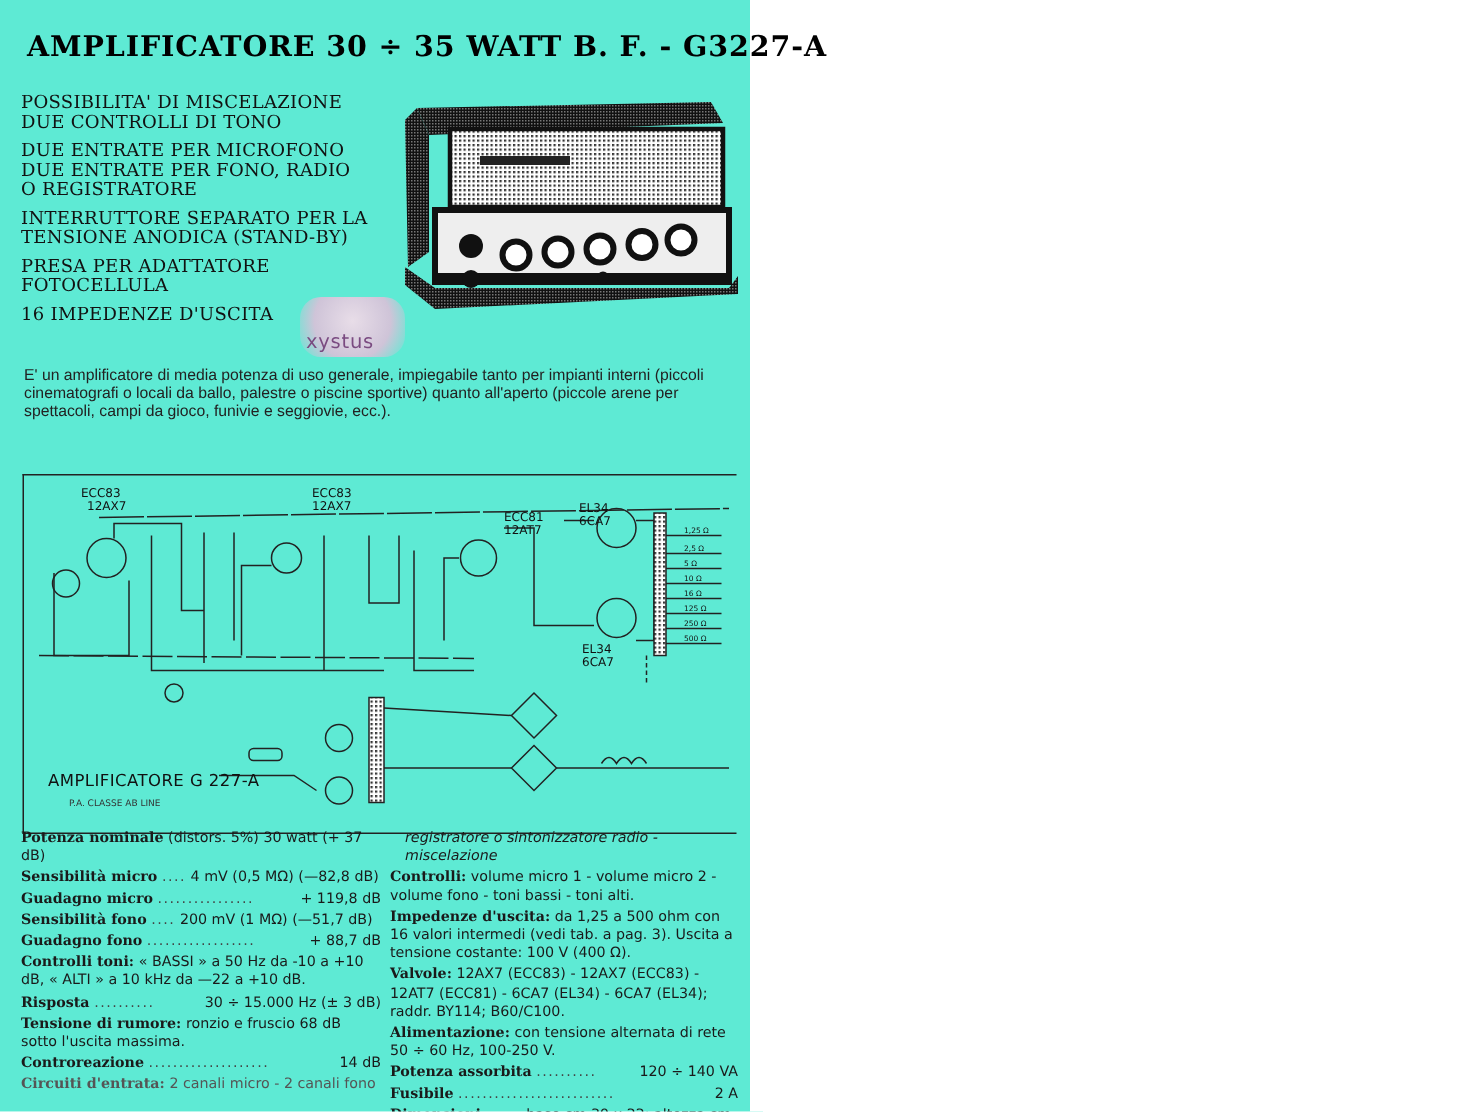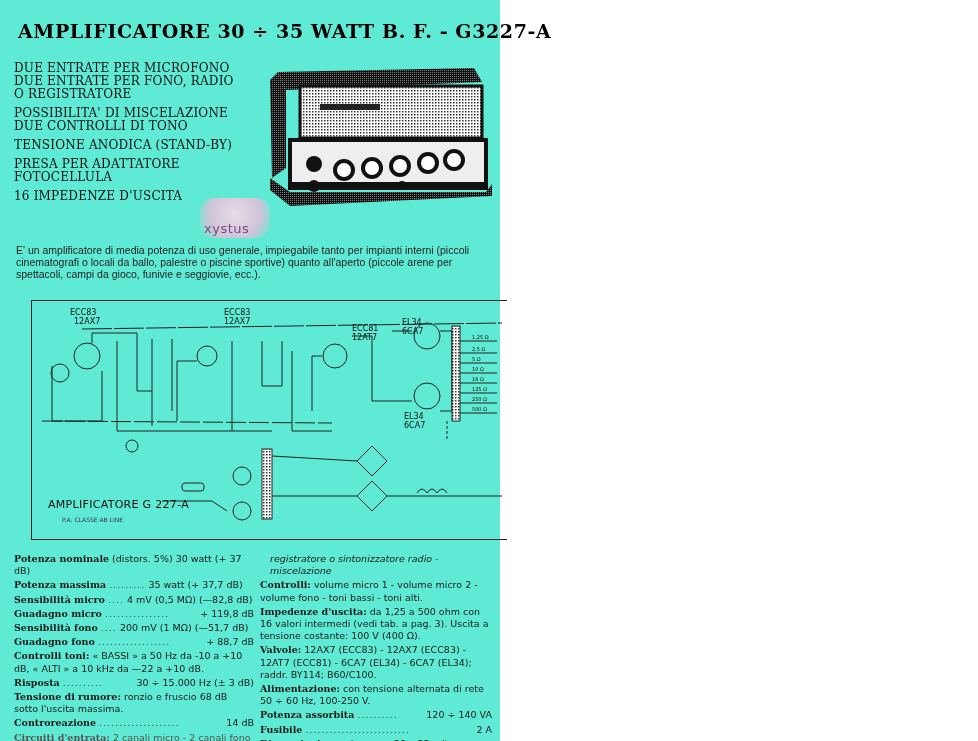--- a/index.html
+++ b/index.html
@@ -12,22 +12,22 @@
   .feature { font-family:"DejaVu Serif", serif; font-size:12px; line-height:13px;
              margin-bottom:6px; text-transform:uppercase; letter-spacing:0.2px; }
   .feature span { display:block; }
   .photo { position:absolute; left:264px; top:60px; width:228px; height:152px; }
   .watermark { position:absolute; left:200px; top:198px; width:70px; height:40px;
                border-radius:14px; background:radial-gradient(circle at 50% 40%, #e8dde8 0%, #cfc4d8 60%, rgba(255,255,255,0) 100%); }
   .watermark span { position:absolute; bottom:2px; left:4px; font-family:"DejaVu Sans", sans-serif;
                     font-size:13px; color:#7a4a80; letter-spacing:0.5px; }
   .intro { position:absolute; left:16px; top:244px; width:480px; font-family:Liberation Sans, sans-serif;
            font-size:10.5px; line-height:12px; color:#222; }
-  .schematic { position:absolute; left:15px; top:300px; width:475px; height:238px;
-               border:1px solid #222; border-right:none;margin-left:16px; }
+  .schematic { position:absolute; left:15px; top:316px; width:475px; height:238px;
+               border:1px solid #222; border-right:none; }
   .schematic svg { position:absolute; left:0; top:0; }
   .sch-caption { position:absolute; left:16px; bottom:28px; font-family:"DejaVu Sans", sans-serif;
                  font-size:11px; letter-spacing:0.3px; }
   .sch-sub { position:absolute; left:30px; bottom:16px; font-family:"DejaVu Sans", sans-serif; font-size:6px; color:#333; }
   .specs { position:absolute; top:553px; width:240px; font-family:"DejaVu Sans", sans-serif;
            font-size:9.5px; line-height:12.2px; color:#1a1a1a; }
   .specs.left { left:14px; }
   .specs.right { left:260px; width:232px; }
   .spec { margin-bottom:2px; }
   .spec b { font-family:"DejaVu Serif", serif; font-weight:bold; }
@@ -39,29 +39,30 @@
 </style>
 </head>
 <body>
 
 <div class="page">
 
   <div class="title">AMPLIFICATORE 30 ÷ 35 WATT B. F. - G3227-A</div>
 
   <div class="features">
     <div class="feature">
+      <span>POSSIBILITA' DI MISCELAZIONE</span>
+      <span>DUE CONTROLLI DI TONO</span>
+    </div>
+    <div class="feature">
       <span>DUE ENTRATE PER MICROFONO</span>
       <span>DUE ENTRATE PER FONO, RADIO</span>
       <span>O REGISTRATORE</span>
     </div>
     <div class="feature">
-      <span>POSSIBILITA' DI MISCELAZIONE</span>
-      <span>DUE CONTROLLI DI TONO</span>
-    </div>
-    <div class="feature">
+      <span>INTERRUTTORE SEPARATO PER LA</span>
       <span>TENSIONE ANODICA (STAND-BY)</span>
     </div>
     <div class="feature">
       <span>PRESA PER ADATTATORE</span>
       <span>FOTOCELLULA</span>
     </div>
     <div class="feature">
       <span>16 IMPEDENZE D'USCITA</span>
     </div>
   </div>
@@ -182,21 +183,20 @@
         <text x="440" y="100">250 Ω</text>
         <text x="440" y="110">500 Ω</text>
       </g>
     </svg>
     <div class="sch-caption">AMPLIFICATORE G 227-A</div>
     <div class="sch-sub">P.A. CLASSE AB LINE</div>
   </div>
 
   <div class="specs left">
     <div class="spec"><b>Potenza nominale</b> <span>(distors. 5%) 30 watt (+ 37 dB)</span></div>
-    <div class="spec"><b>Potenza massima</b> <span class="dots">.........</span> <span>35 watt (+ 37,7 dB)</span></div>
     <div class="spec"><b>Sensibilità micro</b> <span class="dots">....</span> <span>4 mV (0,5 MΩ) (—82,8 dB)</span></div>
     <div class="spec"><b>Guadagno micro</b> <span class="dots">................</span> <span class="val">+ 119,8 dB</span></div>
     <div class="spec"><b>Sensibilità fono</b> <span class="dots">....</span> <span>200 mV (1 MΩ) (—51,7 dB)</span></div>
     <div class="spec"><b>Guadagno fono</b> <span class="dots">..................</span> <span class="val">+ 88,7 dB</span></div>
     <div class="spec"><b>Controlli toni:</b> <span>« BASSI » a 50 Hz da -10 a +10 dB, « ALTI » a 10 kHz da —22 a +10 dB.</span></div>
     <div class="spec"><b>Risposta</b> <span class="dots">..........</span> <span class="val">30 ÷ 15.000 Hz (± 3 dB)</span></div>
     <div class="spec"><b>Tensione di rumore:</b> <span>ronzio e fruscio 68 dB sotto l'uscita massima.</span></div>
     <div class="spec"><b>Controreazione</b> <span class="dots">....................</span> <span class="val">14 dB</span></div>
     <div class="spec clip"><b>Circuiti d'entrata:</b> <span>2 canali micro - 2 canali fono</span></div>
   </div>

